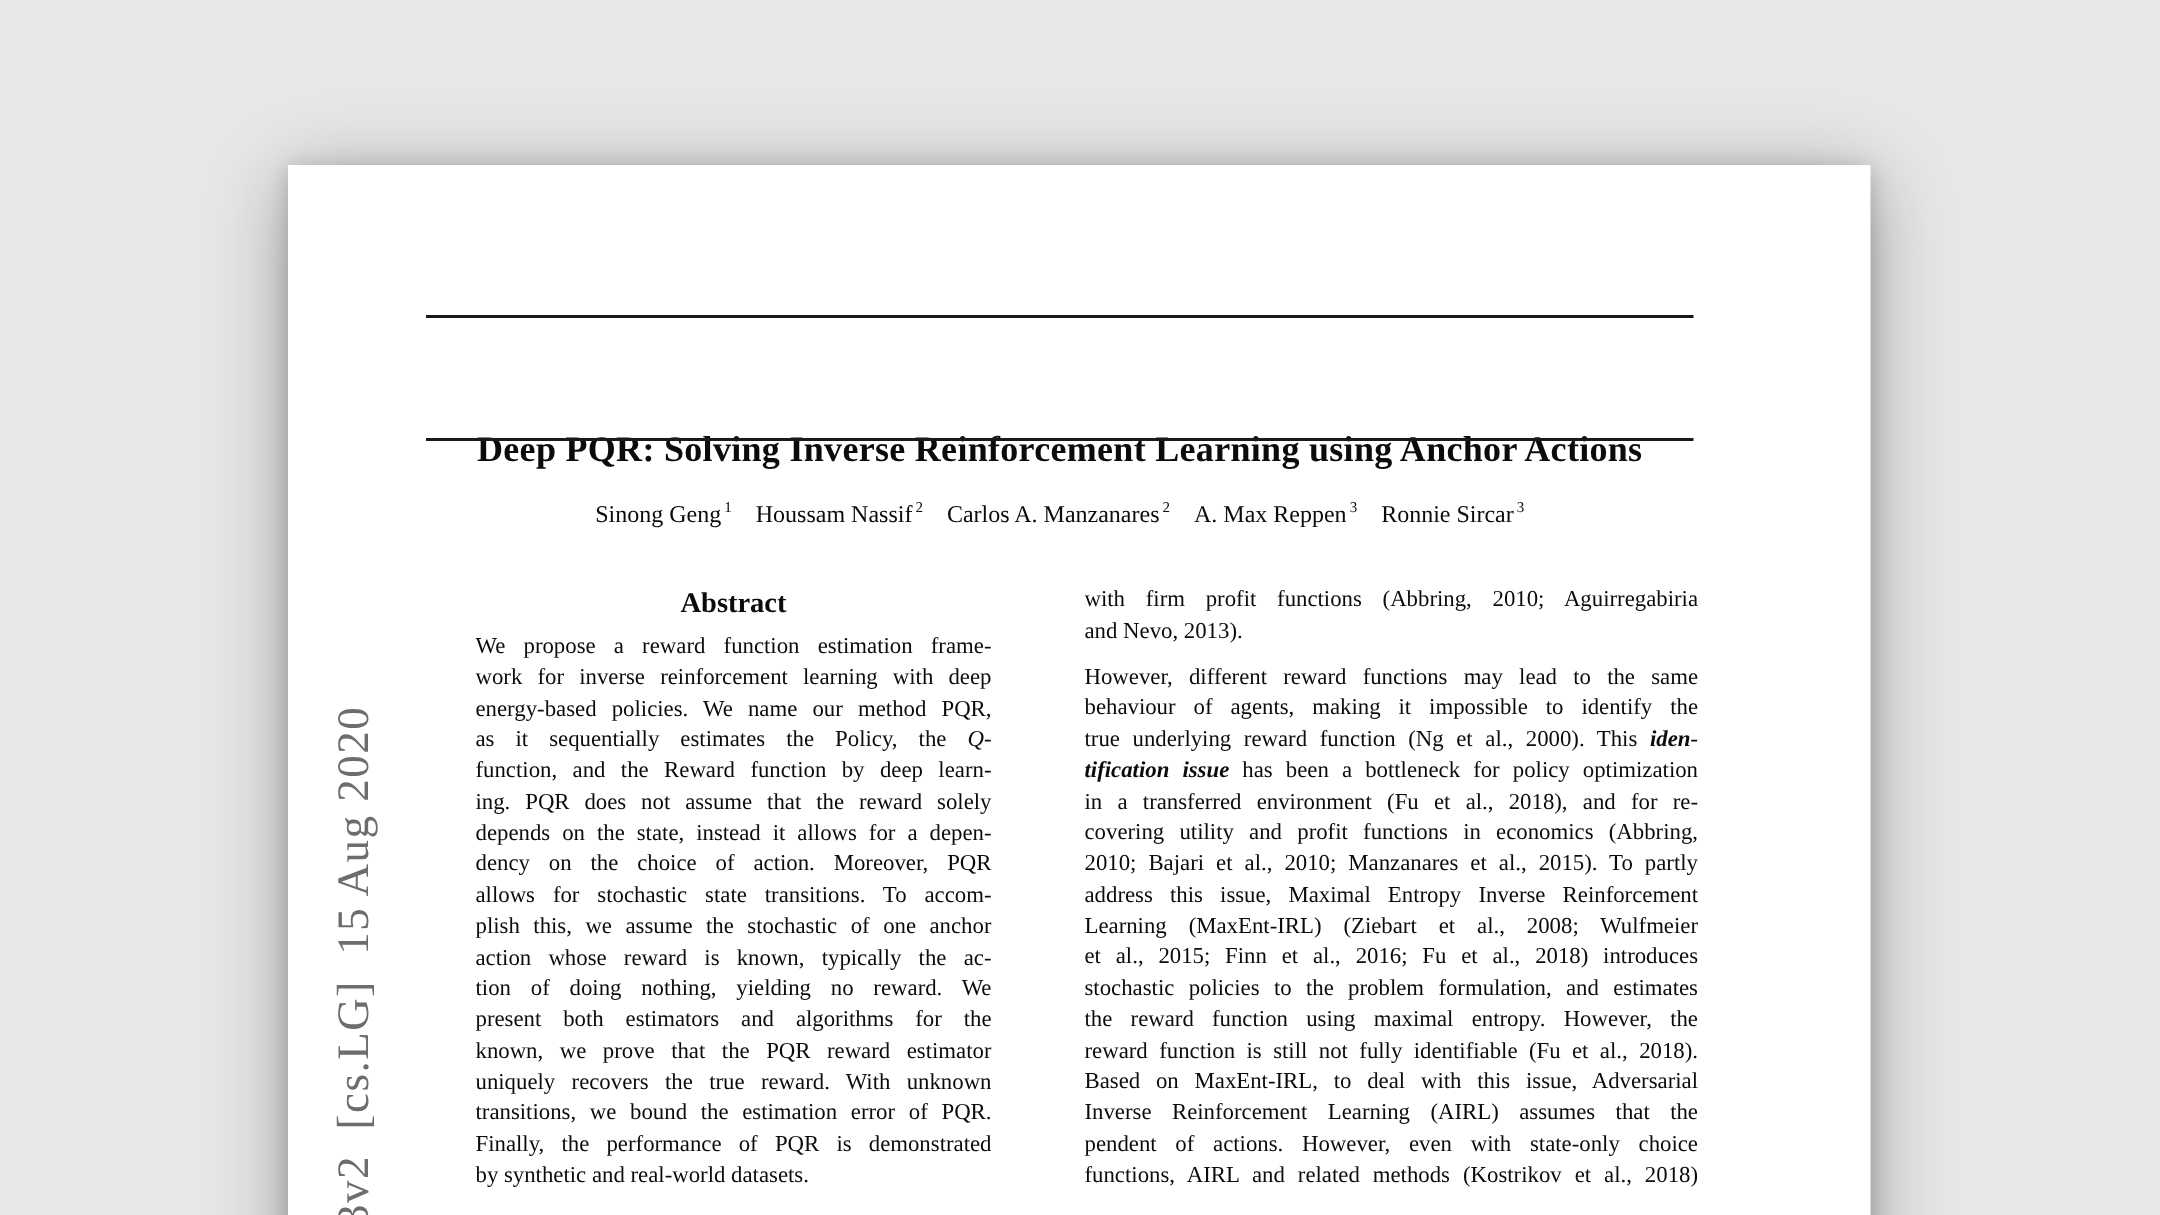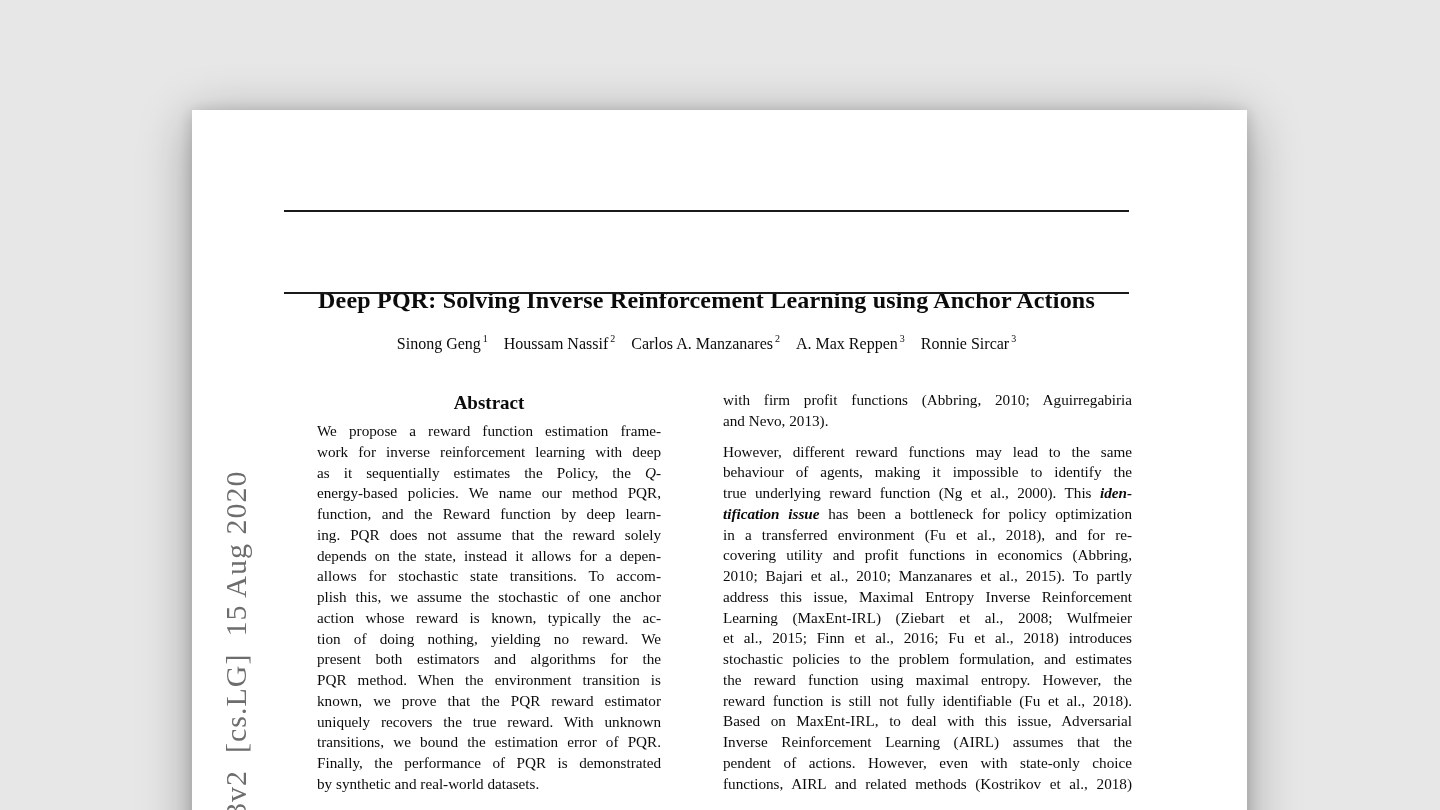--- a/index.html
+++ b/index.html
@@ -67,31 +67,31 @@
     <div class="rule rule-bottom"></div>
 
     <div class="authors"><span class="author">Sinong Geng<sup>1</sup></span><span class="author">Houssam Nassif<sup>2</sup></span><span class="author">Carlos A. Manzanares<sup>2</sup></span><span class="author">A. Max Reppen<sup>3</sup></span><span class="author">Ronnie Sircar<sup>3</sup></span></div>
 
     <div class="abstract-heading">Abstract</div>
 
     <div class="col col-left">
         <div class="para">
           <div class="jline">We propose a reward function estimation frame-</div>
           <div class="jline">work for inverse reinforcement learning with deep</div>
+          <div class="jline">energy-based policies. We name our method PQR,</div>
           <div class="jline">as it sequentially estimates the Policy, the <i>Q</i>-</div>
-          <div class="jline">energy-based policies. We name our method PQR,</div>
           <div class="jline">function, and the Reward function by deep learn-</div>
           <div class="jline">ing. PQR does not assume that the reward solely</div>
           <div class="jline">depends on the state, instead it allows for a depen-</div>
+          <div class="jline">dency on the choice of action. Moreover, PQR</div>
           <div class="jline">allows for stochastic state transitions. To accom-</div>
           <div class="jline">plish this, we assume the stochastic of one anchor</div>
           <div class="jline">action whose reward is known, typically the ac-</div>
           <div class="jline">tion of doing nothing, yielding no reward. We</div>
           <div class="jline">present both estimators and algorithms for the</div>
-          <div class="jline">PQR method. When the environment transition is</div>
           <div class="jline">known, we prove that the PQR reward estimator</div>
           <div class="jline">uniquely recovers the true reward. With unknown</div>
           <div class="jline">transitions, we bound the estimation error of PQR.</div>
           <div class="jline">Finally, the performance of PQR is demonstrated</div>
           <div class="jline pend">by synthetic and real-world datasets.</div>
         </div>
       </div>
 
     <div class="col col-right">
         <div class="para">

